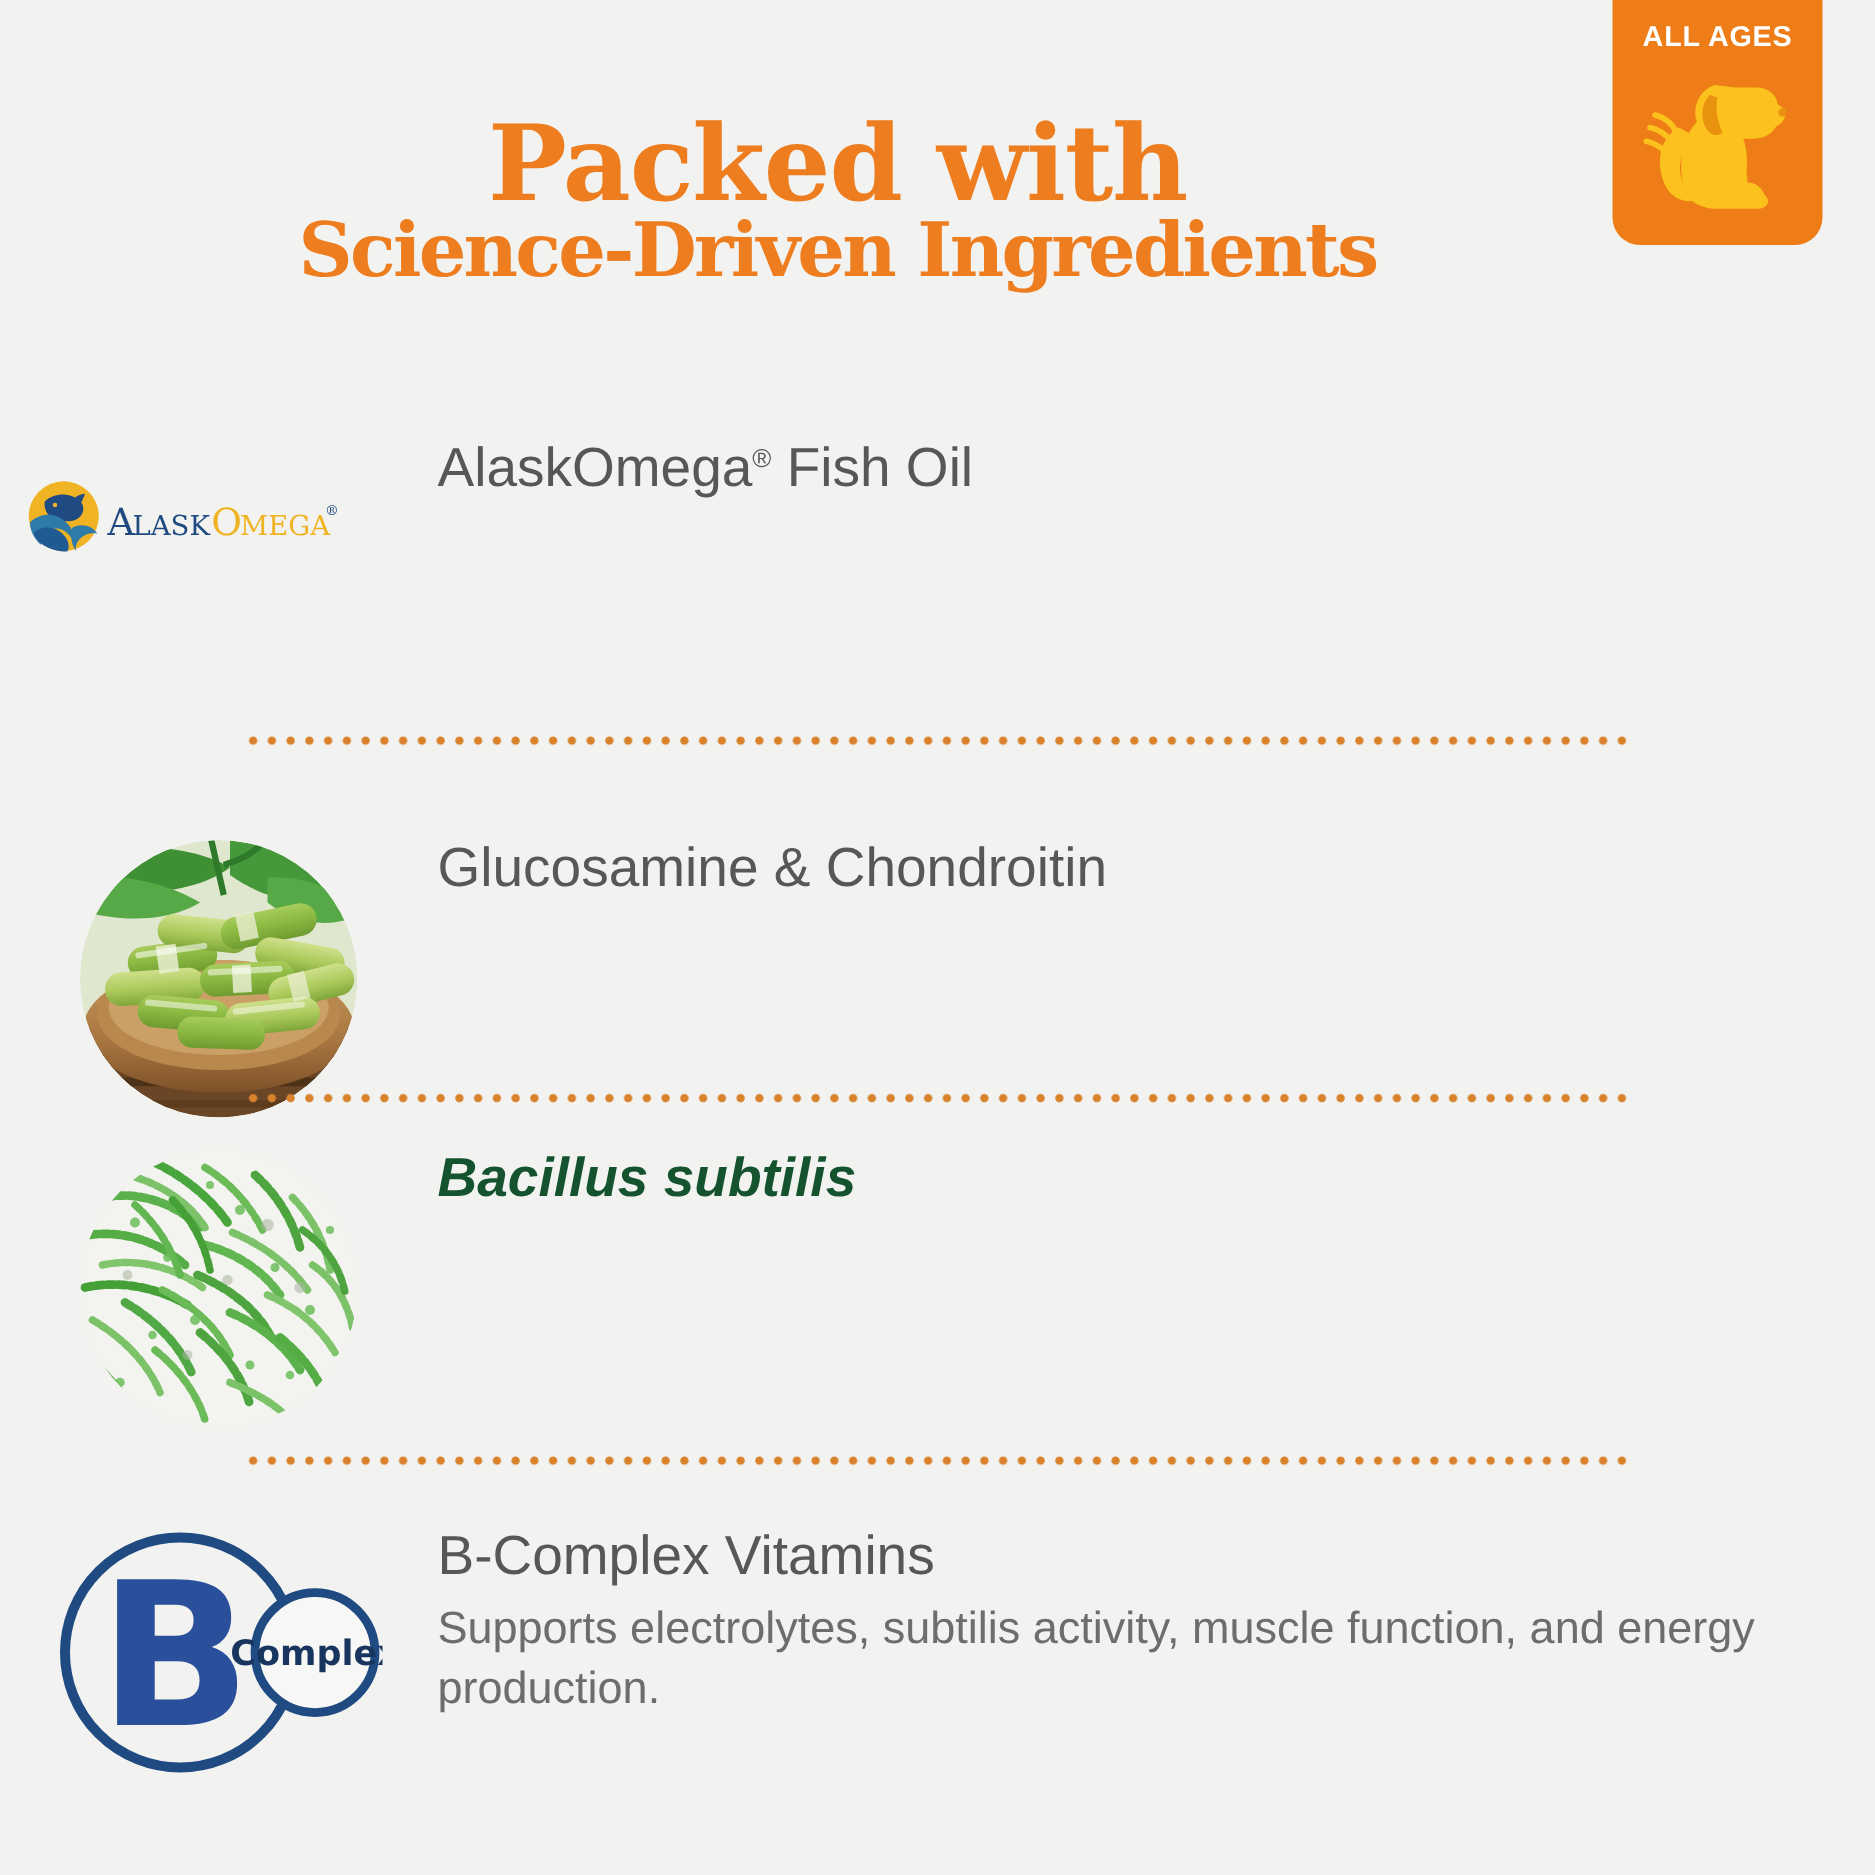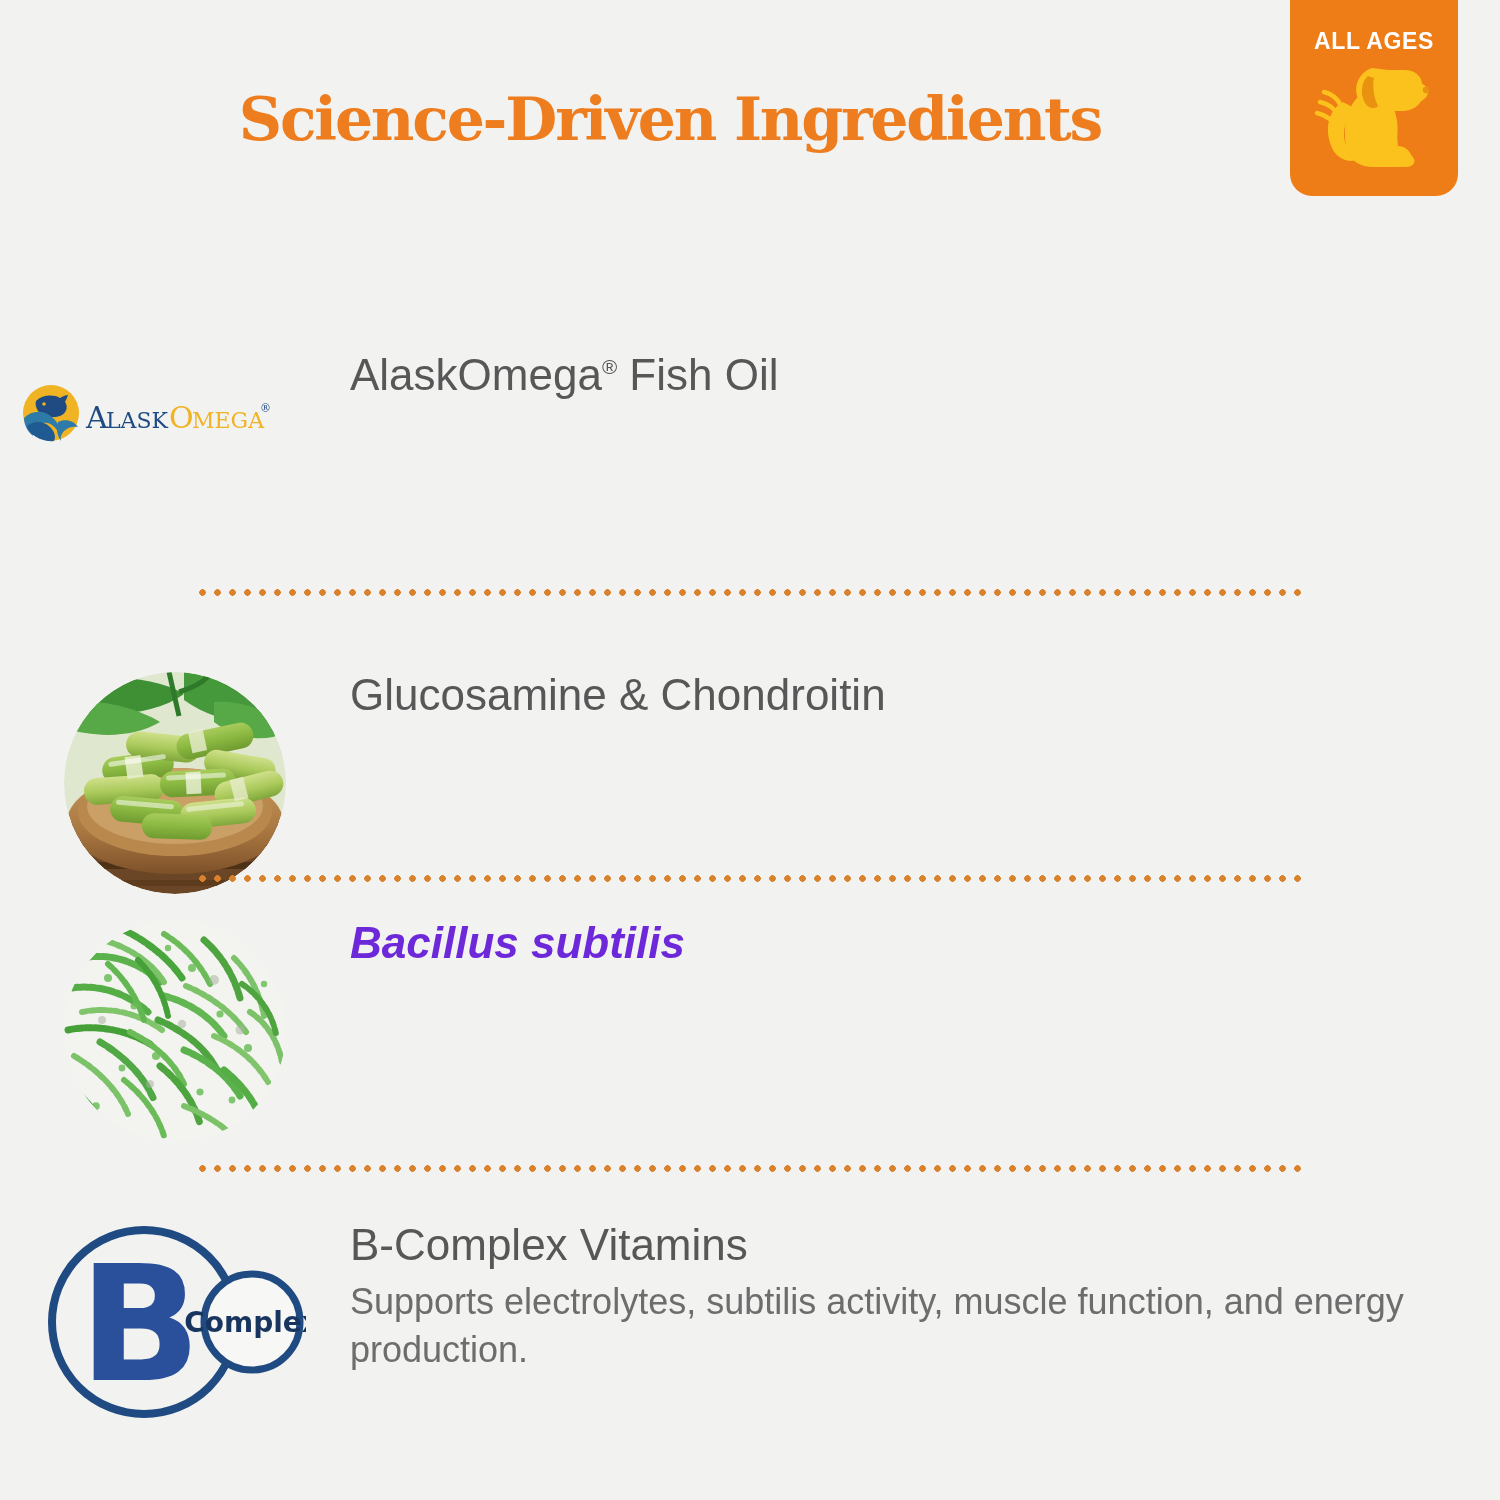--- a/index.html
+++ b/index.html
@@ -21,21 +21,21 @@
     left: 1290px;
     top: -14px;
     width: 168px;
     height: 210px;
     background: #ee7d17;
     border-radius: 14px 14px 22px 22px;
     overflow: hidden;
   }
   #all-ages-badge .badge-label {
     position: absolute;
-    top: 42px;
+    top: 30px;
     left: 0;
     width: 100%;
     text-align: center;
     color: #ffffff;
     font-size: 23px;
     font-weight: bold;
     letter-spacing: 0.6px;
     font-family: "Liberation Sans", sans-serif;
   }
   #all-ages-badge .badge-dog {
@@ -89,21 +89,21 @@
     color: #575757;
     font-size: 44px;
     font-weight: normal;
     line-height: 1.05;
     margin: 0 0 10px 0;
     font-family: "Liberation Sans", sans-serif;
   }
   .ing-title.italic-bold {
     font-style: italic;
     font-weight: bold;
-    color: #6d28d9;
+    color: #14532d;
   }
   .ing-title sup {
     font-size: 0.47em;
     vertical-align: super;
     line-height: 0;
   }
   .ing-desc {
     color: #6d6d6d;
     font-size: 36px;
     line-height: 1.32;
@@ -170,20 +170,21 @@
 
     <path d="M96 26 C109 26 118 31 118 38 C118 45 109 50 96 50 Z" fill="#fbc11c"></path>
 
     <path d="M58 22 C52 27 50 38 54 47 C57 54 64 56 68 52 C64 44 62 32 64 24 Z" fill="#e8920f"></path>
 
     <circle cx="116" cy="36" r="3.2" fill="#e8920f"></circle>
   </svg>
 </div>
 
 <div id="headline">
+  <span class="hl-line1">Packed with</span>
   <span class="hl-line2">Science-Driven Ingredients</span>
 </div>
 
 <div class="ingredient-row" style="top:352px;">
   <div class="row-media" style="padding-top:30px;">
     <svg id="alaskomega-logo" viewBox="0 0 310 62" xmlns="http://www.w3.org/2000/svg">
 
       <circle cx="31" cy="31" r="28" fill="#f0b323"></circle>
 
       <path d="M16 19 C22 13 33 12 40 16 C43 14 46 13 48 13 C47 16 46 18 45 20 C48 24 47 30 42 33 C35 37 24 35 18 29 C16 26 15 22 16 19 Z" fill="#1f4b82"></path>

